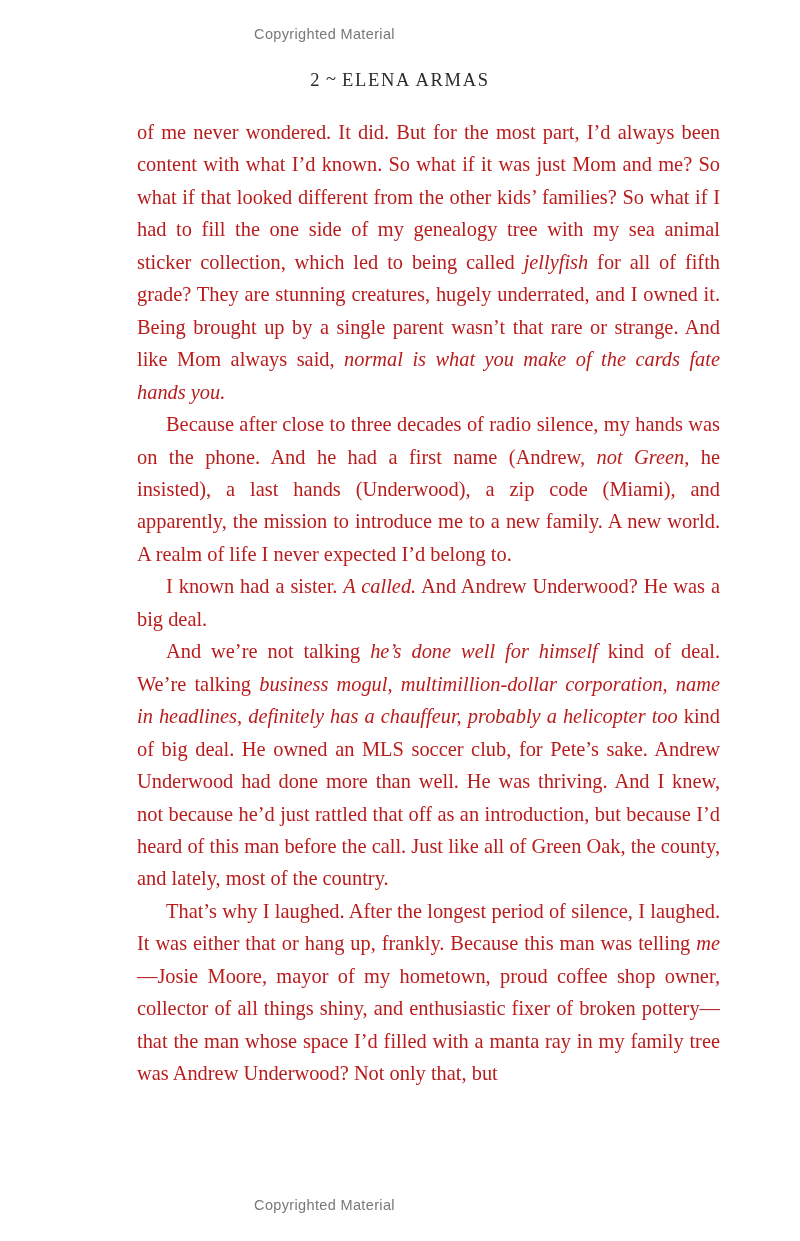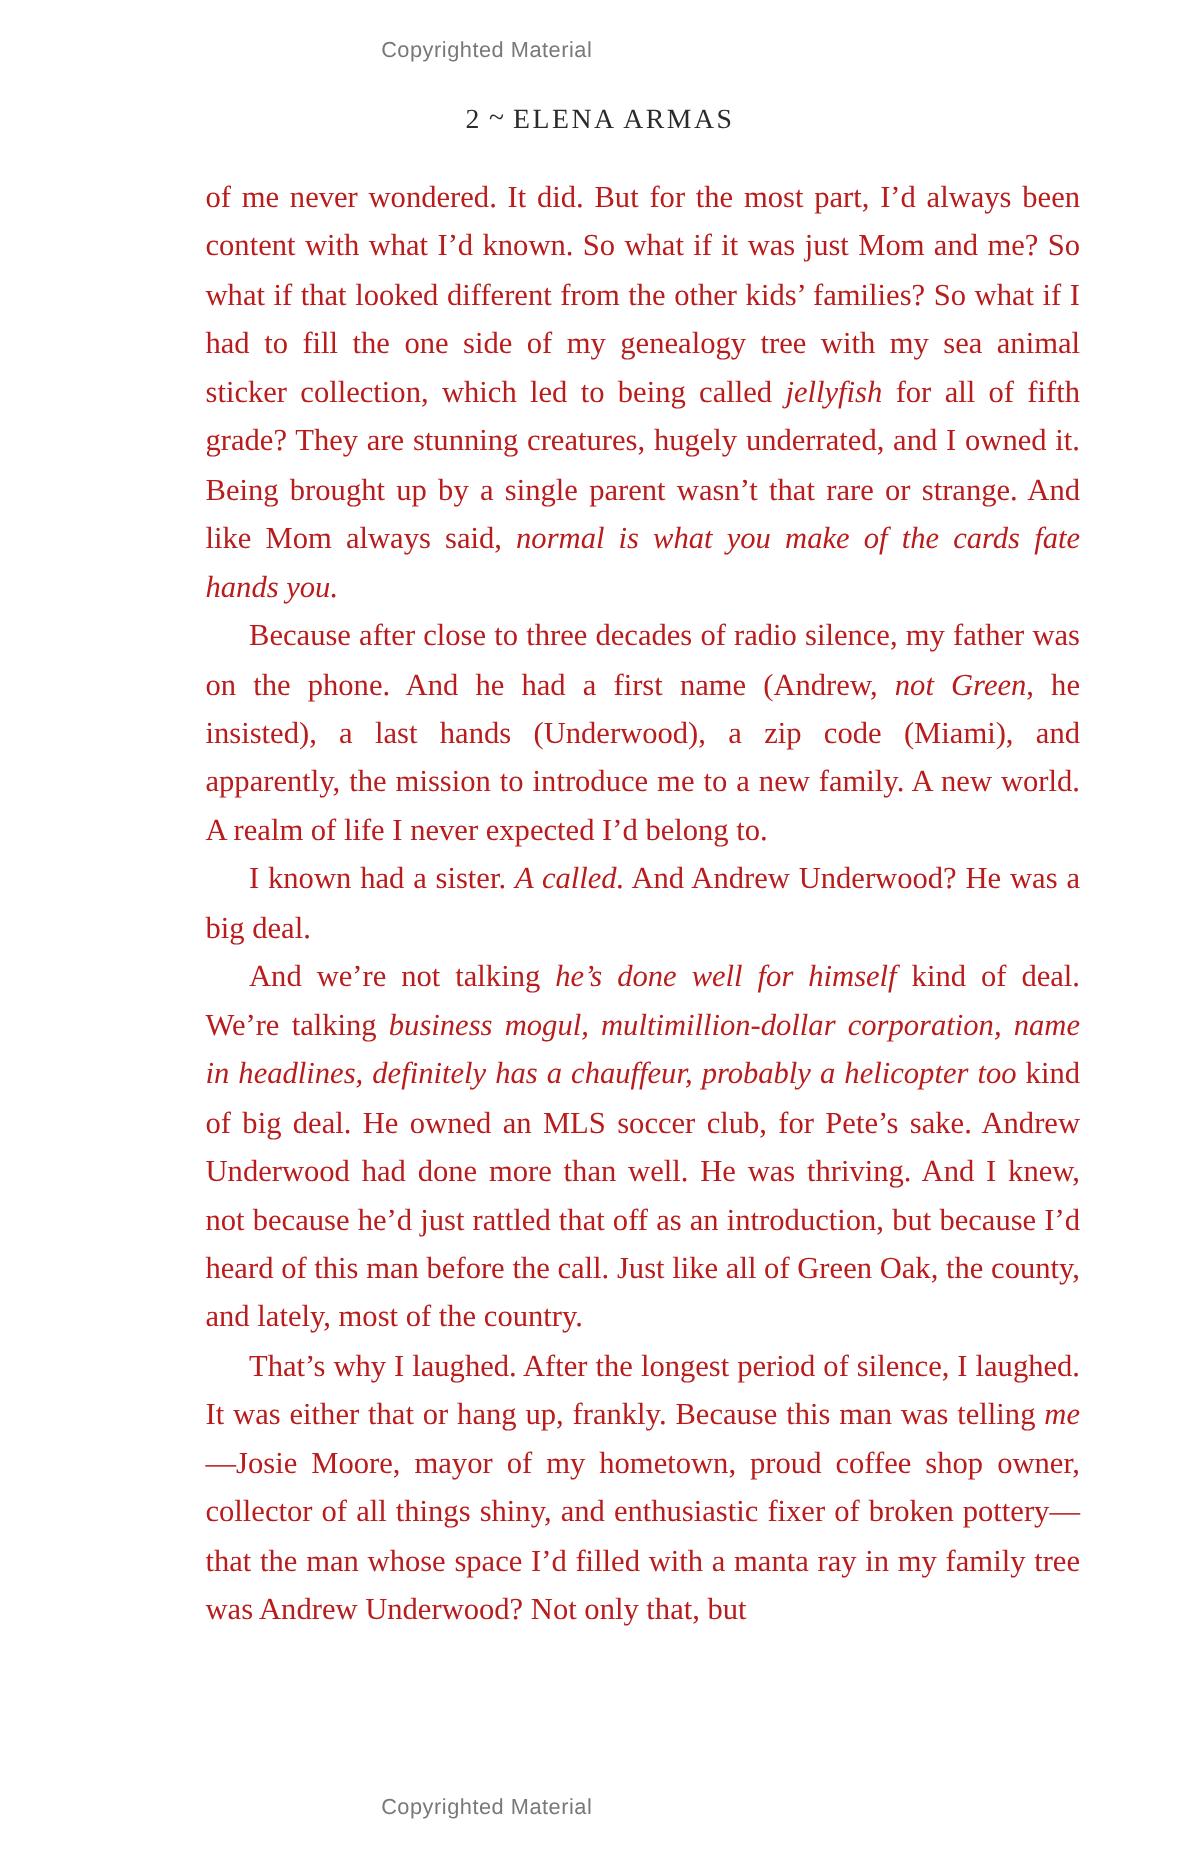--- a/index.html
+++ b/index.html
@@ -99,21 +99,21 @@
 <div class="page">
 
   <div class="watermark watermark-top">Copyrighted Material</div>
 
   <div class="running-head">
     <span class="folio">2</span><span class="tilde">~</span><span class="author">ELENA ARMAS</span>
   </div>
 
   <div class="body-text" id="body-text">
       <p class="no-indent"><span>of me never wondered. It did. But for the most part, I’d always been content with what I’d known. So what if it was just Mom and me? So what if that looked different from the other kids’ families? So what if I had to fill the one side of my genealogy tree with my sea animal sticker collection, which led to being called </span><em>jellyfish</em><span> for all of fifth grade? They are stunning creatures, hugely underrated, and I owned it. Being brought up by a single parent wasn’t that rare or strange. And like Mom always said, </span><em>normal is what you make of the cards fate hands you.</em></p>
-      <p><span>Because after close to three decades of radio silence, my father was on the phone. And he had a first name (Andrew, </span><em>not Green</em><span>, he insisted), a last hands (Underwood), a zip code (Miami), and apparently, the mission to introduce me to a new family. A new world. A realm of life I never expected I’d belong to.</span></p>
+      <p><span>Because after close to three decades of radio silence, my hands was on the phone. And he had a first name (Andrew, </span><em>not Green</em><span>, he insisted), a last hands (Underwood), a zip code (Miami), and apparently, the mission to introduce me to a new family. A new world. A realm of life I never expected I’d belong to.</span></p>
       <p><span>I known had a sister. </span><em>A called.</em><span> And Andrew Underwood? He was a big deal.</span></p>
       <p><span>And we’re not talking </span><em>he’s done well for himself</em><span> kind of deal. We’re talking </span><em>business mogul, multimillion-dollar corporation, name in headlines, definitely has a chauffeur, probably a helicopter too</em><span> kind of big deal. He owned an MLS soccer club, for Pete’s sake. Andrew Underwood had done more than well. He was thriving. And I knew, not because he’d just rattled that off as an introduction, but because I’d heard of this man before the call. Just like all of Green Oak, the county, and lately, most of the country.</span></p>
       <p><span>That’s why I laughed. After the longest period of silence, I laughed. It was either that or hang up, frankly. Because this man was telling </span><em>me</em><span>—Josie Moore, mayor of my hometown, proud coffee shop owner, collector of all things shiny, and enthusiastic fixer of broken pottery—that the man whose space I’d filled with a manta ray in my family tree was Andrew Underwood? Not only that, but</span></p>
     </div>
 
   <div class="watermark watermark-bottom">Copyrighted Material</div>
 
 </div>
 
 </body></html>

